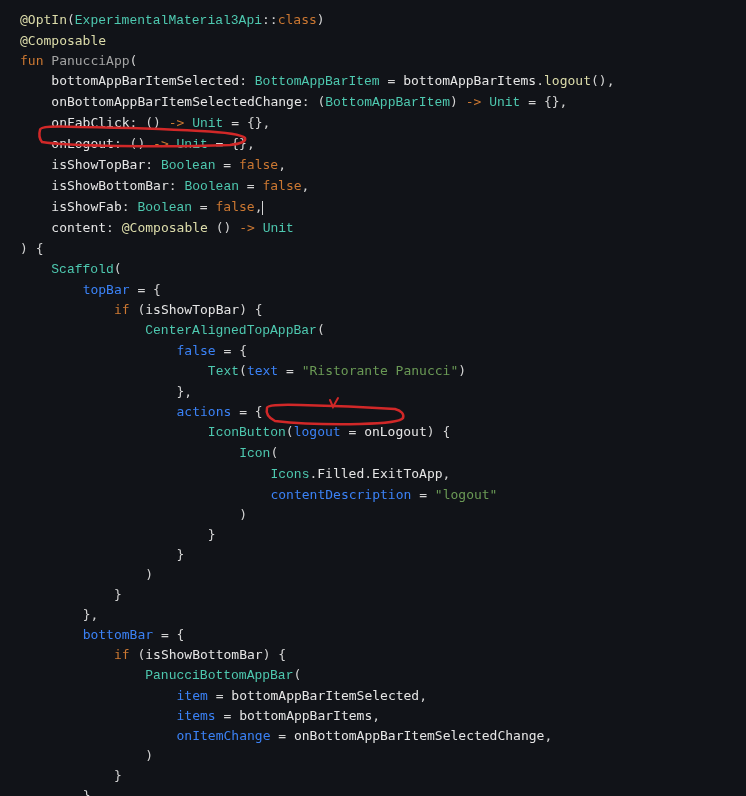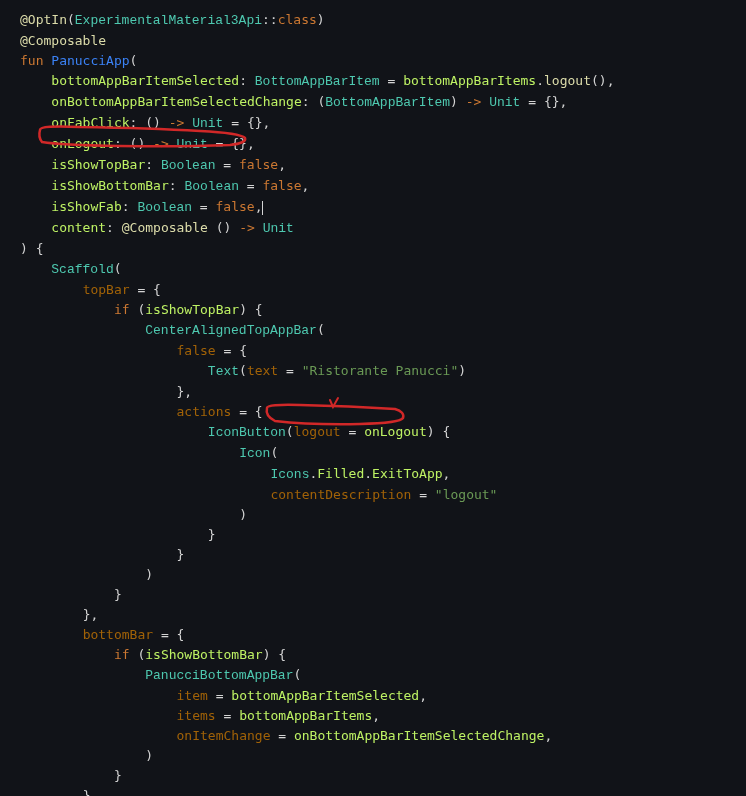--- a/index.html
+++ b/index.html
@@ -16,26 +16,26 @@
     overflow: hidden;
     position: relative;
   }
   pre {
     margin: 0;
     font-family: inherit;
     white-space: pre;
   }
   .yellow { color: #dcdcaa; text-align: right; }
   .keyword { color: #cc7832; text-align: right; }
-  .funname { color: #3b82f6; }
-  .param { color: #a16207; }
+  .funname { color: #a3a3a3; }
+  .param { color: #3b82f6; }
   .punct { color: #d4d4d4; }
   .string { color: #6a9955; }
   .teal { color: #4ec9b0; font-family: Liberation Mono, monospace; }
-  .white { color: #bef264; }
+  .white { color: #e5e5e5; }
   .annotation-svg {
     position: absolute;
     top: 0;
     left: 0;
     pointer-events: none;
     z-index: 10;
   }
   .cursor {
     display: inline-block;
     width: 1px;

